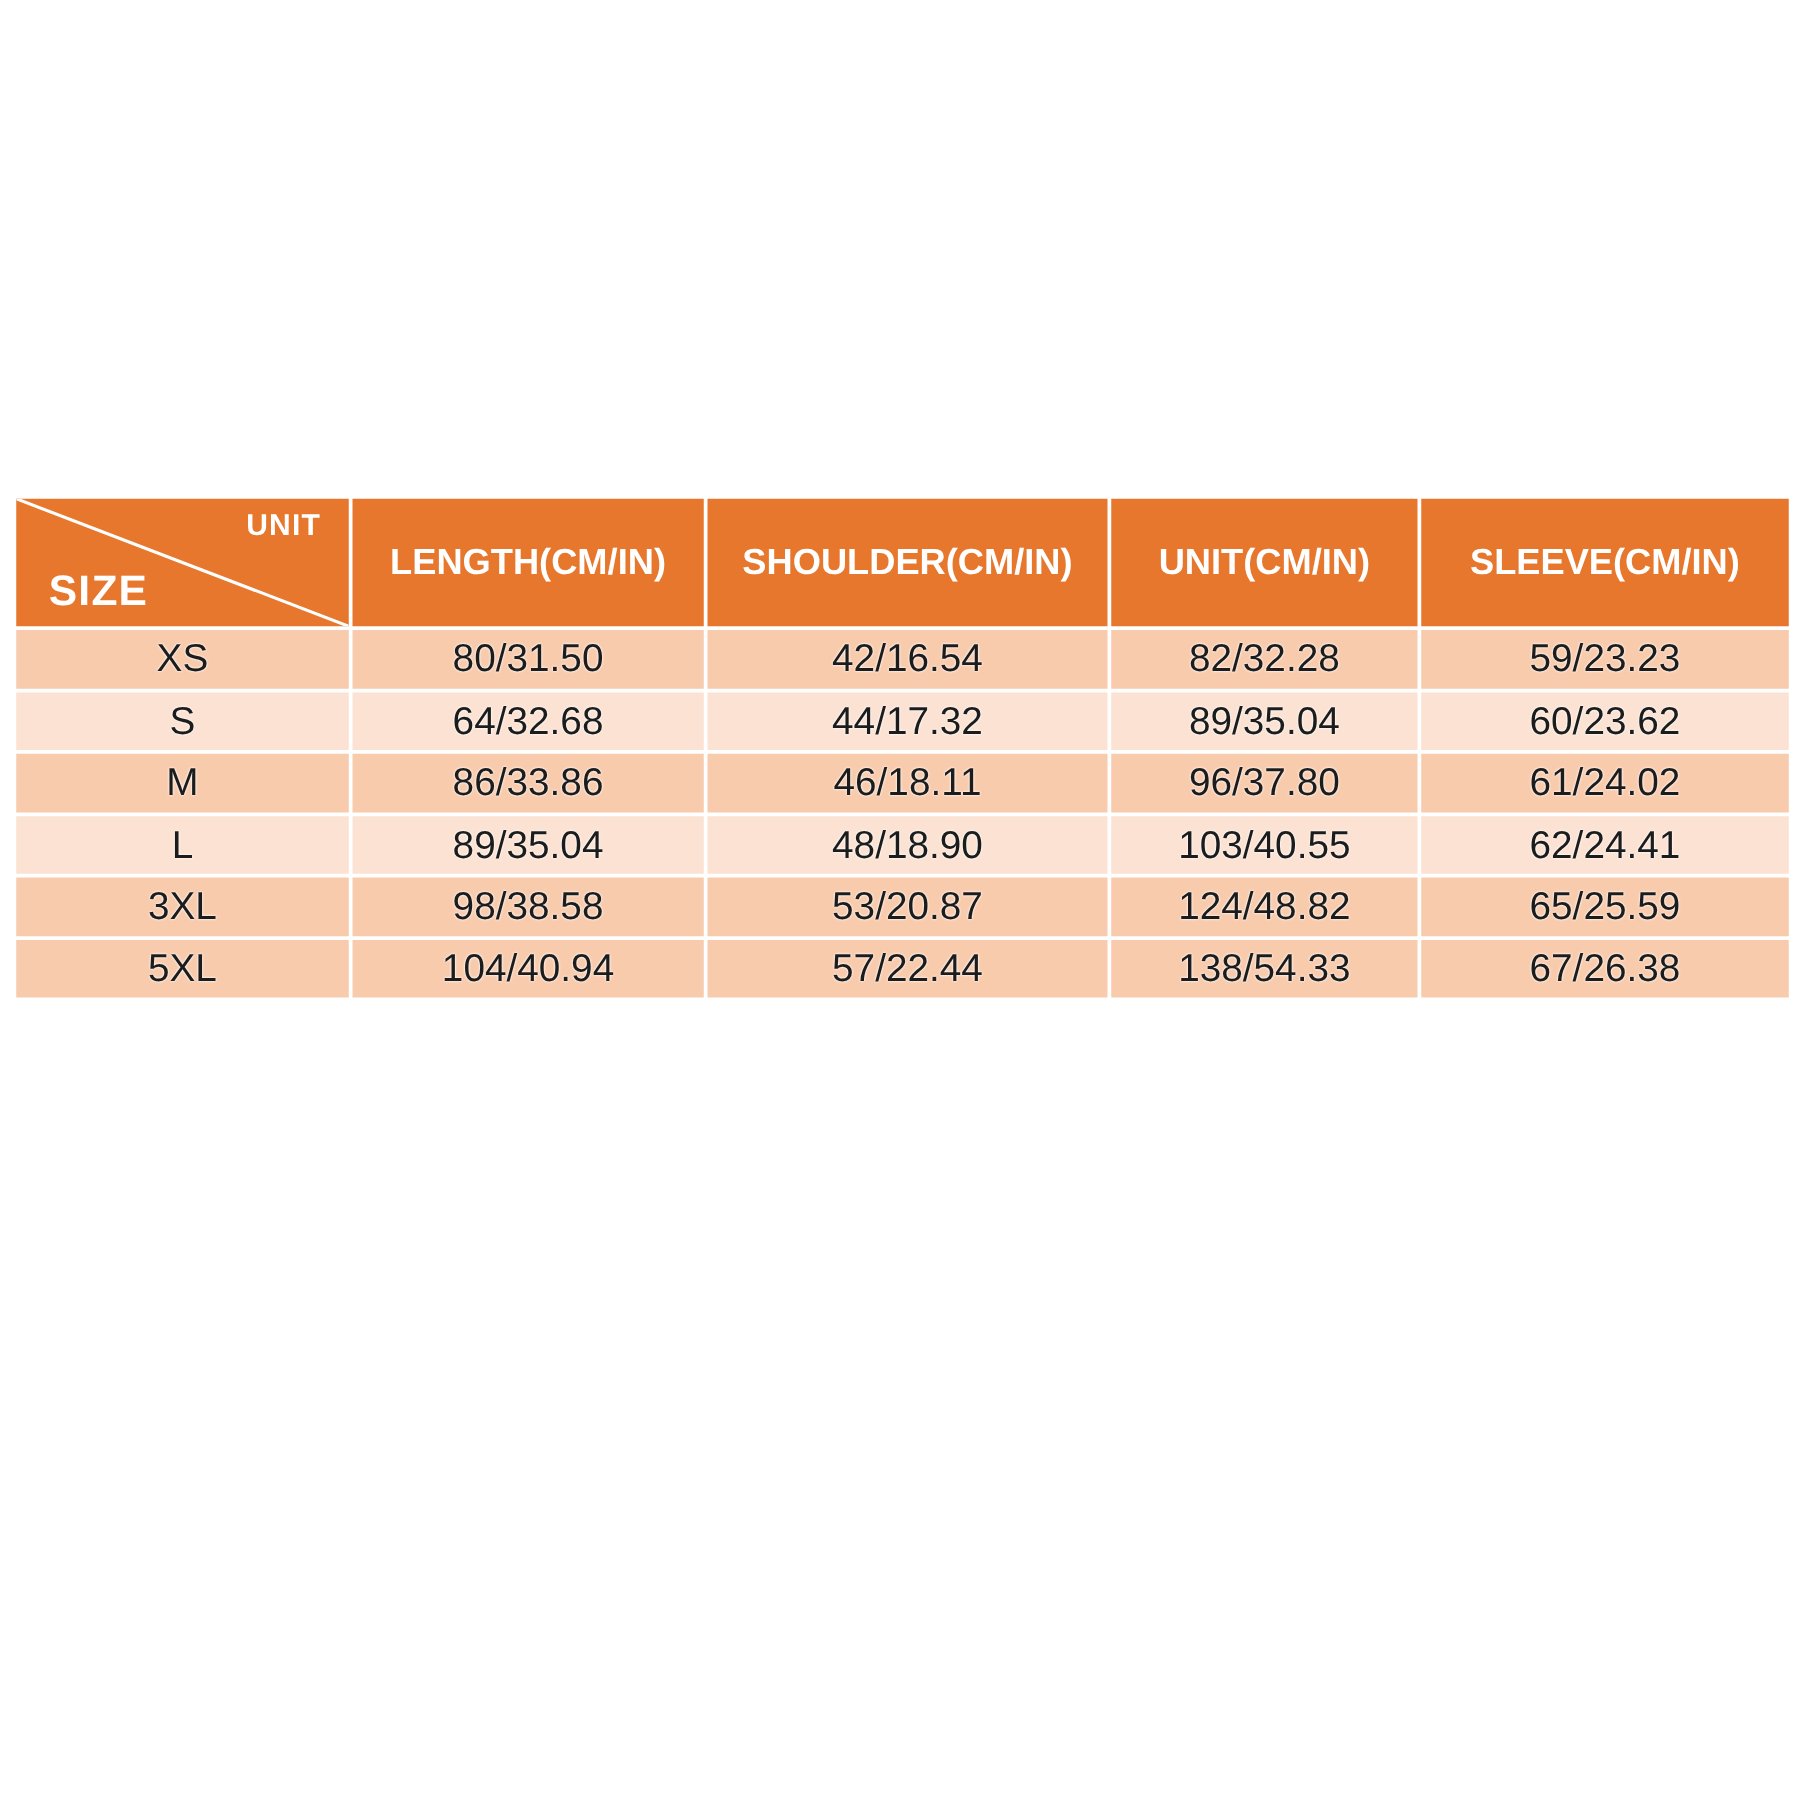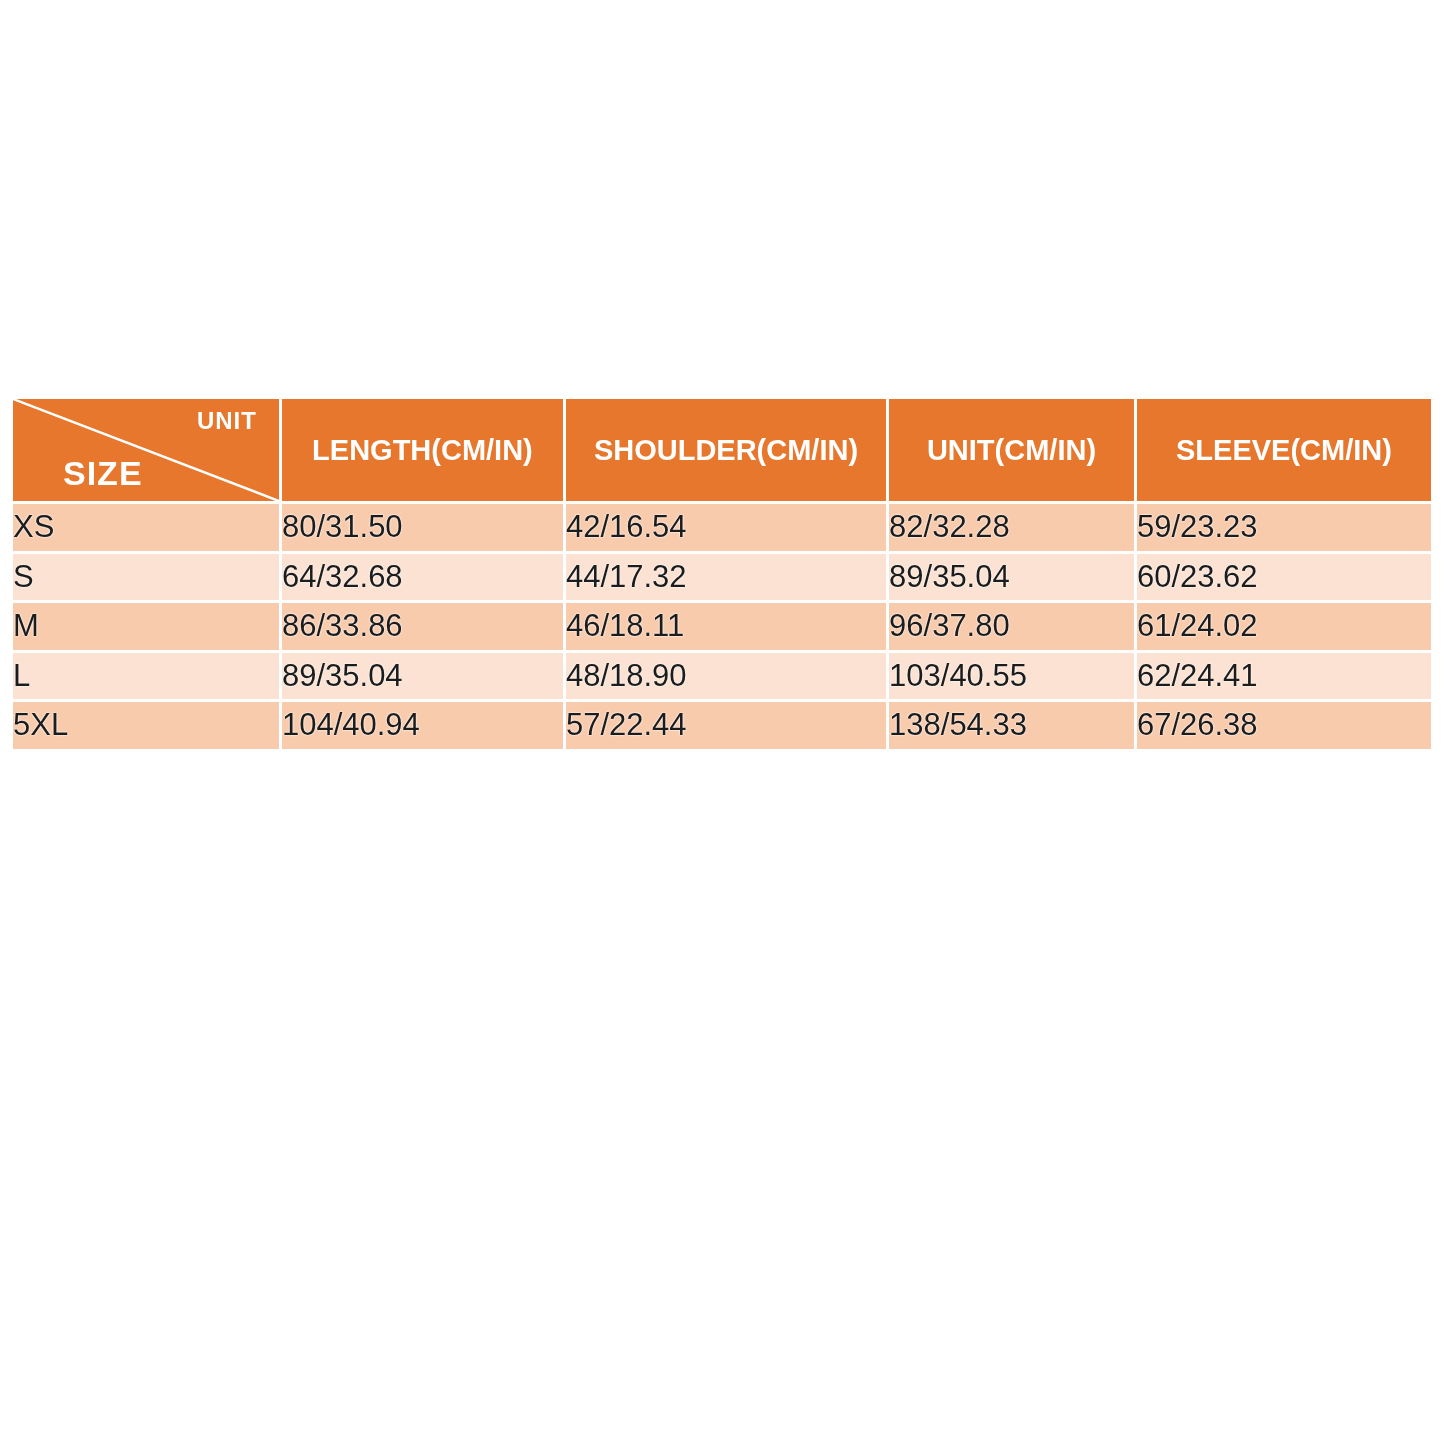--- a/index.html
+++ b/index.html
@@ -50,25 +50,24 @@
     right: 22px;
     font-size: 24px;
     letter-spacing: 1px;
   }
   .corner .size-label {
     position: absolute;
     bottom: 8px;
     left: 26px;
     font-size: 34px;
     letter-spacing: 1px;
-    margin-left: 24px;
   }
   table.size-chart td {
     height: 46.5px;
-    text-align: left;
+    text-align: center;
     vertical-align: middle;
     font-size: 31px;
     color: #1c1c1c;
     padding: 0;
     text-shadow: 0 0 2px rgba(255,255,255,0.85), 0 0 2px rgba(255,255,255,0.85);
   }
   tr.row-dark td  { background: #f8cbad; }
   tr.row-light td { background: #fbe2d2; }
 </style>
 </head>
@@ -120,20 +119,27 @@
       <td>61/24.02</td>
     </tr>
     <tr class="row-light">
       <td>L</td>
       <td>89/35.04</td>
       <td>48/18.90</td>
       <td>103/40.55</td>
       <td>62/24.41</td>
     </tr>
     <tr class="row-dark">
+      <td>3XL</td>
+      <td>98/38.58</td>
+      <td>53/20.87</td>
+      <td>124/48.82</td>
+      <td>65/25.59</td>
+    </tr>
+    <tr class="row-dark">
       <td>5XL</td>
       <td>104/40.94</td>
       <td>57/22.44</td>
       <td>138/54.33</td>
       <td>67/26.38</td>
     </tr>
   </tbody>
 </table>
 
 </body></html>

